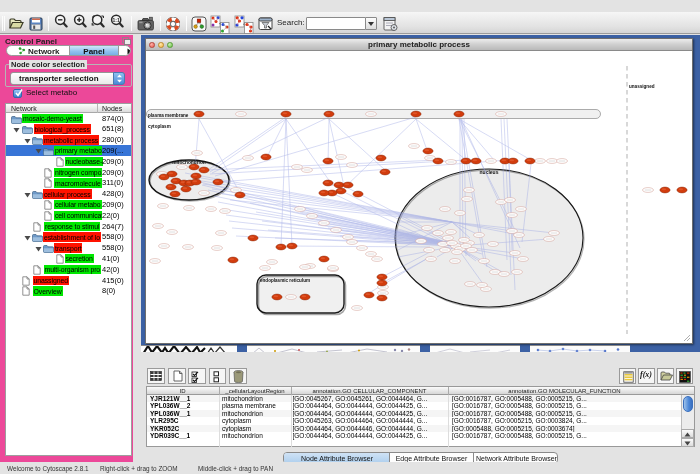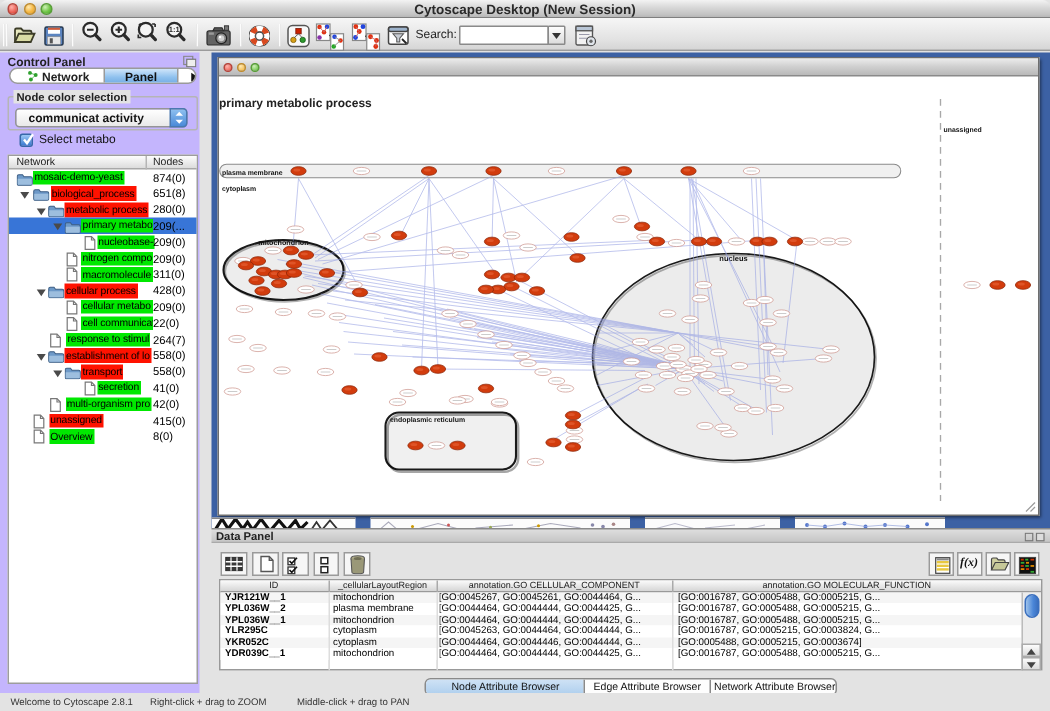--- a/index.html
+++ b/index.html
@@ -5,32 +5,26 @@
 html,body { width:700px; height:474px; overflow:hidden; font-family:"Liberation Sans", sans-serif; background:#e3e3e3;}
 #win { position:absolute; left:0; top:0; width:700px; height:474px; background:#e3e3e3;}
 .abs { position:absolute; }
 #titlebar { left:0; top:0; width:700px; height:12px;
   background:linear-gradient(#f3f3f3,#d8d8d8 45%,#c2c2c2 90%,#b8b8b8);
   border-bottom:1px solid #7f7f7f; border-radius:5px 5px 0 0;}
 #titlebar .tl { position:absolute; width:7.5px; height:7.5px; border-radius:50%; top:2.2px; }
 #title-text { position:absolute; left:0; top:0; width:700px; text-align:center; font-size:9px; font-weight:bold; color:#2a2a2a; line-height:12px; letter-spacing:0; }
 #toolbar { left:0; top:12px; width:700px; height:22px; background:linear-gradient(#f6f6f6,#e2e2e2 70%,#d5d5d5); border-bottom:1px solid #9b9b9b; }
 .sep { position:absolute; top:4px; width:1px; height:15px; background:#c0c0c0; border-right:1px solid #fcfcfc;}
-#leftpanel { left:0; top:35px; width:133px; height:427px; background:#c4b5fd; }
+#leftpanel { left:0; top:35px; width:133px; height:427px; background:#ec4899; }
 #mdi { left:141px; top:35px; width:559px; height:317px; background:#3c61a4; overflow:hidden;}
 #datapanel { left:141px; top:352px; width:559px; height:110px; background:#e3e3e3; }
 #statusbar { left:0; top:462px; width:700px; height:12px; background:#e3e3e3; font-size:6.4px; color:#333;}
 </style></head><body>
 <div id="win">
-<div id="titlebar" class="abs">
-<div class="tl" style="left:4.5px;background:radial-gradient(circle at 35% 30%,#ffb3ac,#ee6a5f 55%,#d43b2f);border:0.5px solid #b5473e;"></div>
-<div class="tl" style="left:16px;background:radial-gradient(circle at 35% 30%,#ffe9b0,#f6b843 55%,#e29e2f);border:0.5px solid #bf8c2e;"></div>
-<div class="tl" style="left:27.3px;background:radial-gradient(circle at 35% 30%,#cdf0b6,#71c648 55%,#4aa82e);border:0.5px solid #5a9e3a;"></div>
-<div id="title-text">Cytoscape Desktop (New Session)</div>
-</div>
     <div id="toolbar" class="abs">
       <div class="sep" style="left:2px;"></div>
       <div class="sep" style="left:4px;"></div>
       <svg class="abs" style="left:8px;top:4px;" width="17" height="15" viewBox="0 0 17 15">
 <path d="M2 12 L2 4 Q2 3 3 3 L6 3 L7.5 4.5 L12 4.5 Q13 4.5 13 5.5 L13 6.5" fill="#e8e9c0" stroke="#3c3c28" stroke-width="1.2"></path>
 <path d="M2 12 L4.5 6.5 L15 6.5 L12.5 12 Z" fill="#d9dba4" stroke="#3c3c28" stroke-width="1.2"></path>
 </svg>
       <svg class="abs" style="left:29px;top:4.5px;" width="14" height="14" viewBox="0 0 14 14">
 <rect x="1" y="1" width="12" height="12" rx="1" fill="#5b84c0" stroke="#26384f" stroke-width="1"></rect>
 <rect x="3" y="1.5" width="8" height="4" fill="#fff"></rect>
@@ -157,21 +151,21 @@
   <div class="abs" style="left:21px;top:0;width:40px;font-size:8px;font-weight:bold;color:#222;line-height:11px;">Network</div>
   <div class="abs" style="left:62px;top:0;width:50px;height:11px;background:linear-gradient(#cfe5fa,#8fc1ee 50%,#6ba6e0);border-left:1px solid #9a9a9a;border-right:1px solid #9a9a9a;"></div>
   <div class="abs" style="left:62px;top:0;width:50px;font-size:8px;font-weight:bold;color:#111;line-height:11px;text-align:center;">Panel</div>
   <svg class="abs" style="left:119px;top:2.5px;" width="7" height="7" viewBox="0 0 7 7">
           <path d="M1.5 0.5 L6 3.5 L1.5 6.5 Z" fill="#111"></path>
         </svg>
 </div>
       <div class="abs" style="left:5px;top:29px;width:127px;height:23px;border:1px solid #b5b5b5;border-radius:2px;"></div>
 <div class="abs" style="left:9px;top:24.5px;background:#e3e3e3;padding:0 2px;font-size:7.5px;font-weight:bold;color:#222;">Node color selection</div>
       <div class="abs" style="left:10px;top:37px;width:115px;height:13px;background:linear-gradient(#ffffff,#e9e9e9);border:1px solid #959595;border-radius:3px;"></div>
-<div class="abs" style="left:19px;top:37px;font-size:8px;font-weight:bold;color:#111;line-height:13px;">communicat activity</div>
+<div class="abs" style="left:19px;top:37px;font-size:8px;font-weight:bold;color:#111;line-height:13px;">transporter selection</div>
 <div class="abs" style="left:113px;top:37px;width:12px;height:13px;background:linear-gradient(#8ec0f0,#4a8ad8);border:1px solid #4a78b0;border-radius:0 3px 3px 0;"></div>
 <svg class="abs" style="left:115.5px;top:39px;" width="7" height="9" viewBox="0 0 7 9">
 <path d="M3.5 0.5 L6 3.2 L1 3.2 Z" fill="#fff"></path>
         <path d="M3.5 8.5 L6 5.8 L1 5.8 Z" fill="#fff"></path>
 </svg>
       <div class="abs" style="left:13px;top:53.5px;width:9px;height:9px;background:linear-gradient(#9cc8f5,#3a7ad0);border:1px solid #3668a8;border-radius:2px;"></div>
 <svg class="abs" style="left:13.5px;top:52.5px;" width="10" height="10" viewBox="0 0 10 10">
         <path d="M2 5 L4 7.5 L8 1.5" fill="none" stroke="#fff" stroke-width="1.6"></path>
       </svg>
 <div class="abs" style="left:26px;top:53px;font-size:8px;color:#111;line-height:10px;">Select metabo</div>
@@ -302,21 +296,21 @@
 </svg>
       <div class="abs" style="left:32.5px;top:251.3px;max-width:70px;background:#00e800;font-size:6.9px;letter-spacing:-0.08px;color:#000;line-height:9px;padding:0.5px 1px 0 1px;white-space:nowrap;overflow:hidden;">Overview</div>
       <div class="abs" style="left:102px;top:251.3px;font-size:7.5px;color:#000;line-height:9.5px;white-space:nowrap;">8(0)</div>
     </div>
     <div id="mdi" class="abs">
       <div class="abs" style="left:4px;top:3px;width:548px;height:306px;background:#fff;border:1px solid #6e6e6e;box-shadow:1px 1px 2px rgba(0,0,0,0.5);">
 <div class="abs" style="left:0;top:0;width:546px;height:12px;background:linear-gradient(#ececec,#cfcfcf 50%,#b9b9b9);border-bottom:1px solid #8a8a8a;">
 <div class="abs" style="left:3px;top:3px;width:5.5px;height:5.5px;border-radius:50%;background:radial-gradient(circle at 35% 30%,#ffb3ac,#e9574a);border:0.5px solid #b5473e;"></div>
 <div class="abs" style="left:12px;top:3px;width:5.5px;height:5.5px;border-radius:50%;background:radial-gradient(circle at 35% 30%,#ffe9b0,#f2b23c);border:0.5px solid #bf8c2e;"></div>
 <div class="abs" style="left:21px;top:3px;width:5.5px;height:5.5px;border-radius:50%;background:radial-gradient(circle at 35% 30%,#cdf0b6,#62bc3d);border:0.5px solid #5a9e3a;"></div>
-<div class="abs" style="left:0;top:0;width:546px;font-size:8px;font-weight:bold;color:#222;line-height:12px;margin-top:24px;">primary metabolic process</div>
+<div class="abs" style="left:0;top:0;width:546px;text-align:center;font-size:8px;font-weight:bold;color:#222;line-height:12px;">primary metabolic process</div>
 </div>
 </div>
       <svg class="abs" style="left:5px;top:16px;" width="546" height="292" viewBox="146 51 546 292">
         <ellipse cx="489" cy="238" rx="94" ry="69" fill="#ececec" stroke="#1a1a1a" stroke-width="1.1"></ellipse>
         <ellipse cx="490" cy="239.2" rx="94" ry="69" fill="none" stroke="rgba(0,0,0,0.3)" stroke-width="1.2"></ellipse>
         <text x="489" y="174" font-size="5" font-weight="bold" text-anchor="middle" fill="#111" font-family="Liberation Sans">nucleus</text>
         <rect x="146.5" y="109.5" width="454" height="9" rx="4.5" fill="#f0f0f0" stroke="#8a8a8a" stroke-width="0.7"></rect>
         <text x="148" y="116.5" font-size="4.6" font-weight="bold" fill="#111" font-family="Liberation Sans">plasma membrane</text>
         <text x="148" y="127.5" font-size="4.6" font-weight="bold" fill="#111" font-family="Liberation Sans">cytoplasm</text>
         <ellipse cx="189" cy="180" rx="40" ry="20" fill="#ededed" stroke="#1a1a1a" stroke-width="1.4"></ellipse>
@@ -751,27 +745,20 @@
           <circle cx="33" cy="3" r="1.3" fill="#5577cc"></circle>
 <circle cx="47" cy="5" r="1.3" fill="#5577cc"></circle>
           <circle cx="60" cy="4" r="1.3" fill="#5577cc"></circle>
           <circle cx="75" cy="5" r="1.3" fill="#5577cc"></circle>
 <circle cx="88" cy="3.5" r="1.3" fill="#5577cc"></circle>
 <path d="M8 4 L20 5 L33 3 L47 5 L60 4 L75 5" fill="none" stroke="#99aadd" stroke-width="0.5"></path>
 </svg>
       </div>
     </div>
     <div id="datapanel" class="abs">
-      <div class="abs" style="left:0;top:0;width:559px;height:10px;background:linear-gradient(#dedede,#c6c6c6);border-top:1px solid #8a8a8a;border-bottom:1px solid #aaa;">
-<div class="abs" style="left:3px;top:0;font-size:7.5px;font-weight:bold;color:#222;line-height:10px;">Data Panel</div>
-<svg class="abs" style="left:542px;top:1.5px;" width="14" height="7" viewBox="0 0 14 7">
-<rect x="0.5" y="0.5" width="5" height="5" fill="none" stroke="#777" stroke-width="0.8"></rect>
-<rect x="8" y="0.5" width="5" height="5" fill="#ddd" stroke="#777" stroke-width="0.8"></rect>
-</svg>
-</div>
       <div class="abs" style="left:0;top:10px;width:559px;height:24px;background:#e3e3e3;"></div>
       <div class="abs" style="left:6px;top:16px;width:18px;height:16px;background:#f6f6f6;border:1px solid #9a9a9a;"></div>
       <svg class="abs" style="left:9px;top:19px;" width="12" height="10" viewBox="0 0 12 10">
 <rect x="0.5" y="0.5" width="11" height="9" fill="#3a3a3a" stroke="#222" stroke-width="0.6"></rect>
 <line x1="0.5" y1="3.5" x2="11.5" y2="3.5" stroke="#fff" stroke-width="1"></line>
 <line x1="0.5" y1="6.5" x2="11.5" y2="6.5" stroke="#fff" stroke-width="1"></line>
 <line x1="4" y1="0.5" x2="4" y2="9.5" stroke="#fff" stroke-width="0.8"></line>
 <line x1="8" y1="0.5" x2="8" y2="9.5" stroke="#fff" stroke-width="0.8"></line>
 </svg>
       <div class="abs" style="left:27px;top:16px;width:18px;height:16px;background:#f6f6f6;border:1px solid #9a9a9a;"></div>

